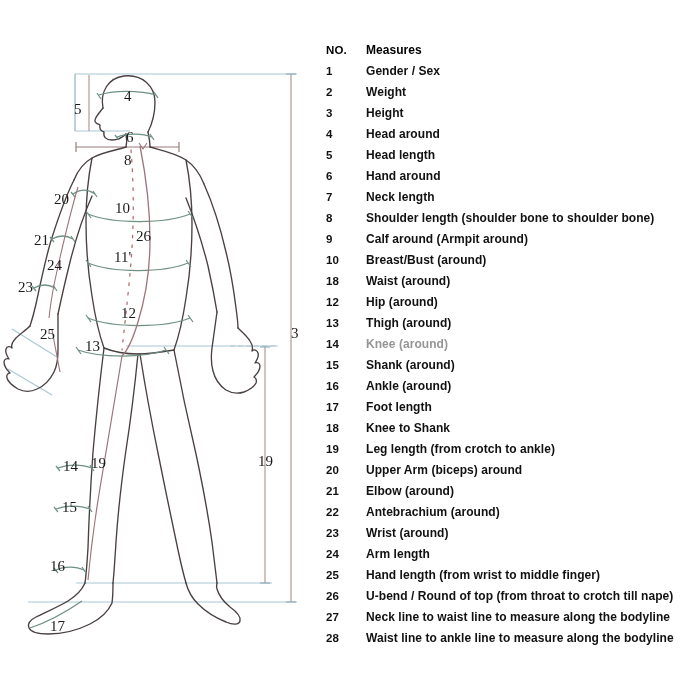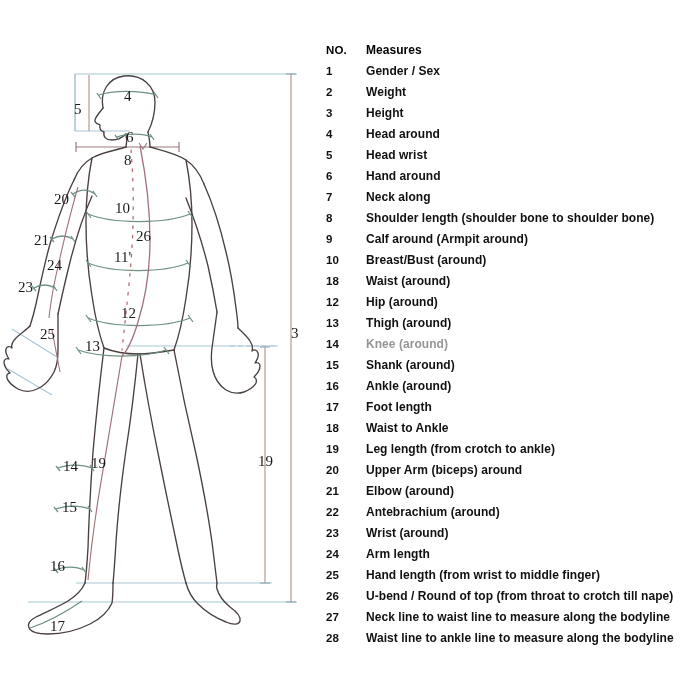--- a/index.html
+++ b/index.html
@@ -308,29 +308,29 @@
     <div class="mrow" style="top:105px;">
       <span class="mnum">3</span>
       <span class="mlabel">Height</span>
     </div>
     <div class="mrow" style="top:126px;">
       <span class="mnum">4</span>
       <span class="mlabel">Head around</span>
     </div>
     <div class="mrow" style="top:147px;">
       <span class="mnum">5</span>
-      <span class="mlabel">Head wrist</span>
+      <span class="mlabel">Head length</span>
     </div>
     <div class="mrow" style="top:168px;">
       <span class="mnum">6</span>
       <span class="mlabel">Hand around</span>
     </div>
     <div class="mrow" style="top:189px;">
       <span class="mnum">7</span>
-      <span class="mlabel">Neck along</span>
+      <span class="mlabel">Neck length</span>
     </div>
     <div class="mrow" style="top:210px;">
       <span class="mnum">8</span>
       <span class="mlabel">Shoulder length (shoulder bone to shoulder bone)</span>
     </div>
     <div class="mrow" style="top:231px;">
       <span class="mnum">9</span>
       <span class="mlabel">Calf around (Armpit around)</span>
     </div>
     <div class="mrow" style="top:252px;">
@@ -360,21 +360,21 @@
     <div class="mrow" style="top:378px;">
       <span class="mnum">16</span>
       <span class="mlabel">Ankle (around)</span>
     </div>
     <div class="mrow" style="top:399px;">
       <span class="mnum">17</span>
       <span class="mlabel">Foot length</span>
     </div>
     <div class="mrow" style="top:420px;">
       <span class="mnum">18</span>
-      <span class="mlabel">Waist to Ankle</span>
+      <span class="mlabel">Knee to Shank</span>
     </div>
     <div class="mrow" style="top:441px;">
       <span class="mnum">19</span>
       <span class="mlabel">Leg length (from crotch to ankle)</span>
     </div>
     <div class="mrow" style="top:462px;">
       <span class="mnum">20</span>
       <span class="mlabel">Upper Arm (biceps) around</span>
     </div>
     <div class="mrow" style="top:483px;">

